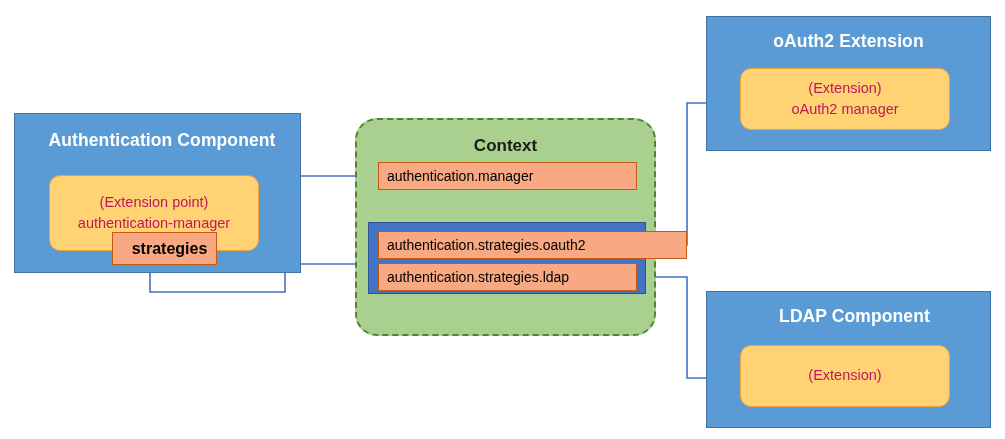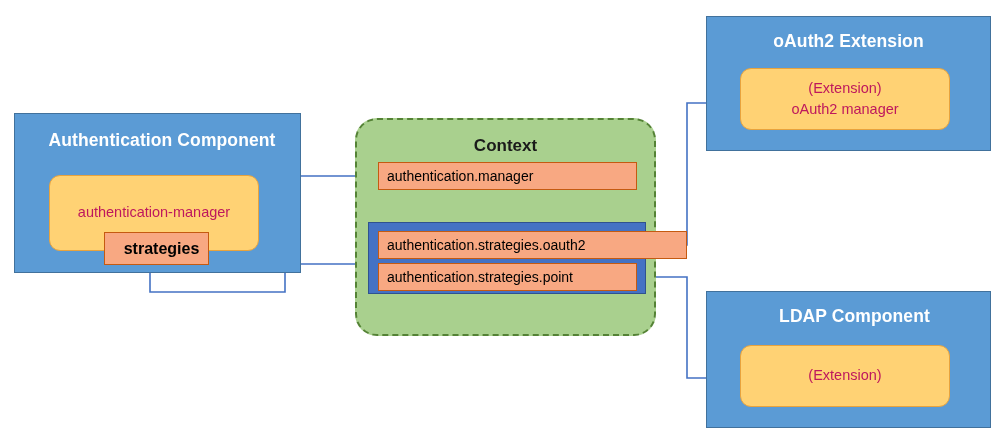--- a/index.html
+++ b/index.html
@@ -134,43 +134,44 @@
     <polyline points="645,245 687,245 687,103 740,103" fill="none" stroke="#4472C4" stroke-width="1.6"></polyline>
 
     <polyline points="645,277 687,277 687,378 740,378" fill="none" stroke="#4472C4" stroke-width="1.6"></polyline>
   </svg>
 
   <div class="component" style="left:14px; top:113px; width:287px; height:160px;">
     <div class="component-title" style="top:16px;padding-left:9px;">Authentication Component</div>
   </div>
 
   <div class="ext-box" style="left:49px; top:175px; width:210px; height:76px;">
+    <span class="ext-line">(Extension point)</span>
     <span class="ext-line">authentication-manager</span>
   </div>
 
-  <div class="bean-box centered bold" style="left:104px; top:232px; width:105px; height:33px;padding-left:10px;">
+  <div class="bean-box centered bold" style="left:112px; top:232px; width:105px; height:33px;padding-left:10px;">
     <span>strategies</span>
   </div>
 
   <div class="context-box" style="left:355px; top:118px; width:301px; height:218px;">
     <div class="context-title" style="top:16px;">Context</div>
   </div>
 
   <div class="bean-box left-pad" style="left:378px; top:162px; width:259px; height:28px;">
     <span>authentication.manager</span>
   </div>
 
   <div class="group-box" style="left:368px; top:222px; width:278px; height:72px;"></div>
 
   <div class="bean-box left-pad" style="left:378px; top:231px; width:309px; height:28px;">
     <span>authentication.strategies.oauth2</span>
   </div>
 
   <div class="bean-box left-pad" style="left:378px; top:263px; width:259px; height:28px;">
-    <span>authentication.strategies.point</span>
+    <span>authentication.strategies.ldap</span>
   </div>
 
   <div class="component" style="left:706px; top:16px; width:285px; height:135px;">
     <div class="component-title" style="top:14px;">oAuth2 Extension</div>
   </div>
 
   <div class="ext-box" style="left:740px; top:68px; width:210px; height:62px;">
     <span class="ext-line">(Extension)</span>
     <span class="ext-line">oAuth2 manager</span>
   </div>

